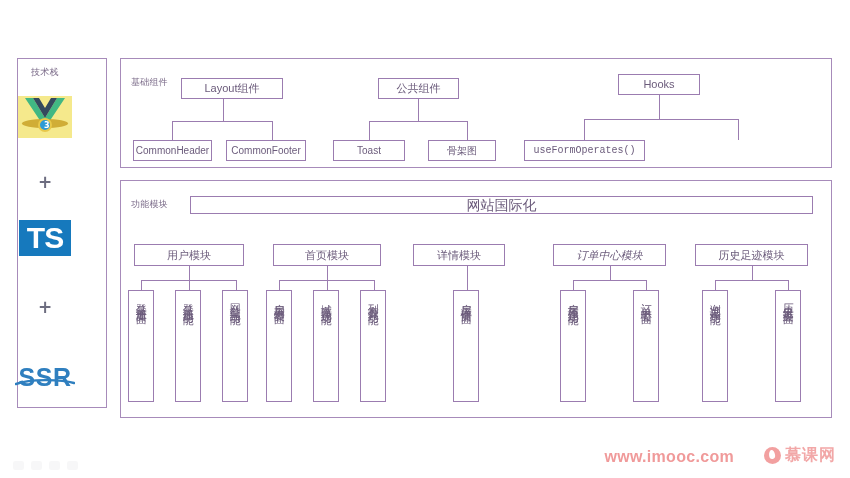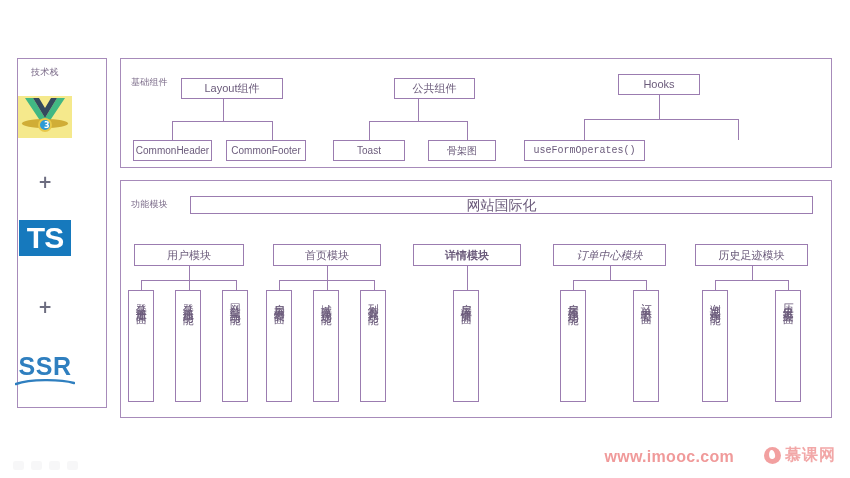--- a/index.html
+++ b/index.html
@@ -103,21 +103,21 @@
     font-size: 30px;
     letter-spacing: -1px;
     display: flex; align-items: center; justify-content: center;
     font-family: "Liberation Sans", sans-serif;
   }
 
   
   .ssr-logo {
     position: relative;
     width: 62px; height: 40px;
-    display: flex; align-items: flex-start; justify-content: center;
+    display: flex; align-items: flex-end; justify-content: center;
   }
   .ssr-logo span {
     color: #2f7fbf; font-weight: 700; font-size: 25px;
     letter-spacing: .5px;
     font-family: "Liberation Sans", sans-serif;
   }
   .ssr-logo svg { position: absolute; left: 1px; top: 26px; }
 
   
   .vbox {
@@ -204,21 +204,21 @@
   <div class="panel-label" style="left:131px; top:76px;">基础组件</div>
 
   <div class="box" style="left:181px; top:78px; width:102px; height:21px;">Layout组件</div>
   <div class="ln v" style="left:222.5px; top:99px; height:22px;"></div>
   <div class="ln h" style="left:172px; top:121px; width:101px;"></div>
   <div class="ln v" style="left:172px; top:121px; height:19px;"></div>
   <div class="ln v" style="left:272px; top:121px; height:19px;"></div>
   <div class="box" style="left:133px; top:140px; width:79px; height:21px; font-size:10px;">CommonHeader</div>
   <div class="box" style="left:226px; top:140px; width:80px; height:21px; font-size:10px;">CommonFooter</div>
 
-  <div class="box" style="left:378px; top:78px; width:81px; height:21px;margin-left:16px;">公共组件</div>
+  <div class="box" style="left:378px; top:78px; width:81px; height:21px;">公共组件</div>
   <div class="ln v" style="left:418px; top:99px; height:22px;"></div>
   <div class="ln h" style="left:369px; top:121px; width:99px;"></div>
   <div class="ln v" style="left:369px; top:121px; height:19px;"></div>
   <div class="ln v" style="left:467px; top:121px; height:19px;"></div>
   <div class="box" style="left:333px; top:140px; width:72px; height:21px; font-size:10px;">Toast</div>
   <div class="box" style="left:428px; top:140px; width:68px; height:21px; font-size:10px;">骨架图</div>
 
   <div class="box" style="left:618px; top:74px; width:82px; height:21px;">Hooks</div>
   <div class="ln v" style="left:659px; top:95px; height:24px;"></div>
   <div class="ln h" style="left:584px; top:119px; width:154px;"></div>
@@ -244,21 +244,21 @@
   <div class="box" style="left:273px; top:244px; width:108px; height:22px;">首页模块</div>
   <div class="ln v" style="left:326.5px; top:266px; height:14px;"></div>
   <div class="ln h" style="left:279px; top:280px; width:95px;"></div>
   <div class="ln v" style="left:279px; top:280px; height:10px;"></div>
   <div class="ln v" style="left:326.5px; top:280px; height:10px;"></div>
   <div class="ln v" style="left:374px; top:280px; height:10px;"></div>
   <div class="box vbox" style="left:266px; top:290px; width:26px; height:112px;">房屋列表页面</div>
   <div class="box vbox" style="left:313px; top:290px; width:26px; height:112px;">城市筛选功能</div>
   <div class="box vbox" style="left:360px; top:290px; width:26px; height:112px;">列表分页功能</div>
 
-  <div class="box" style="left:413px; top:244px; width:108px; height:22px;font-weight:bold;">详情模块</div>
+  <div class="box" style="left:413px; top:244px; width:92px; height:22px;">详情模块</div>
   <div class="ln v" style="left:466.5px; top:266px; height:24px;"></div>
   <div class="box vbox" style="left:453px; top:290px; width:26px; height:112px;">房屋详情页面</div>
 
   <div class="box" style="left:553px; top:244px; width:113px; height:22px;font-style:italic;">订单中心模块</div>
   <div class="ln v" style="left:609.5px; top:266px; height:14px;"></div>
   <div class="ln h" style="left:573px; top:280px; width:74px;"></div>
   <div class="ln v" style="left:573px; top:280px; height:10px;"></div>
   <div class="ln v" style="left:646px; top:280px; height:10px;"></div>
   <div class="box vbox" style="left:560px; top:290px; width:26px; height:112px;">房屋预定功能</div>
   <div class="box vbox" style="left:633px; top:290px; width:26px; height:112px;">订单中心页面</div>

